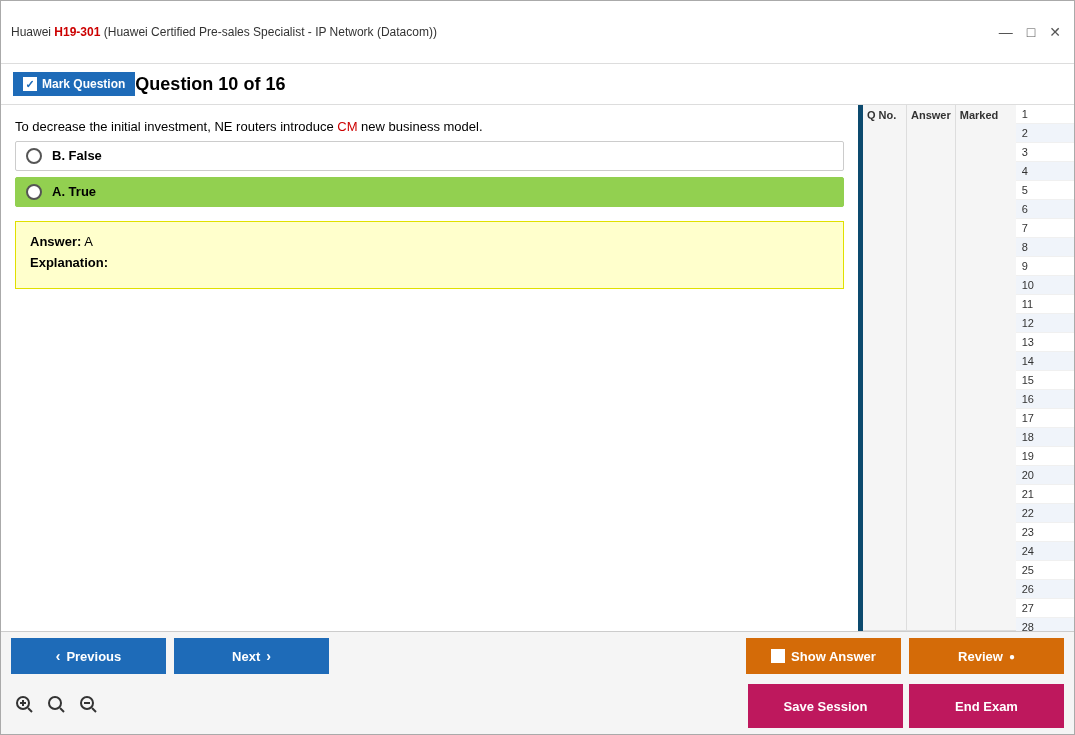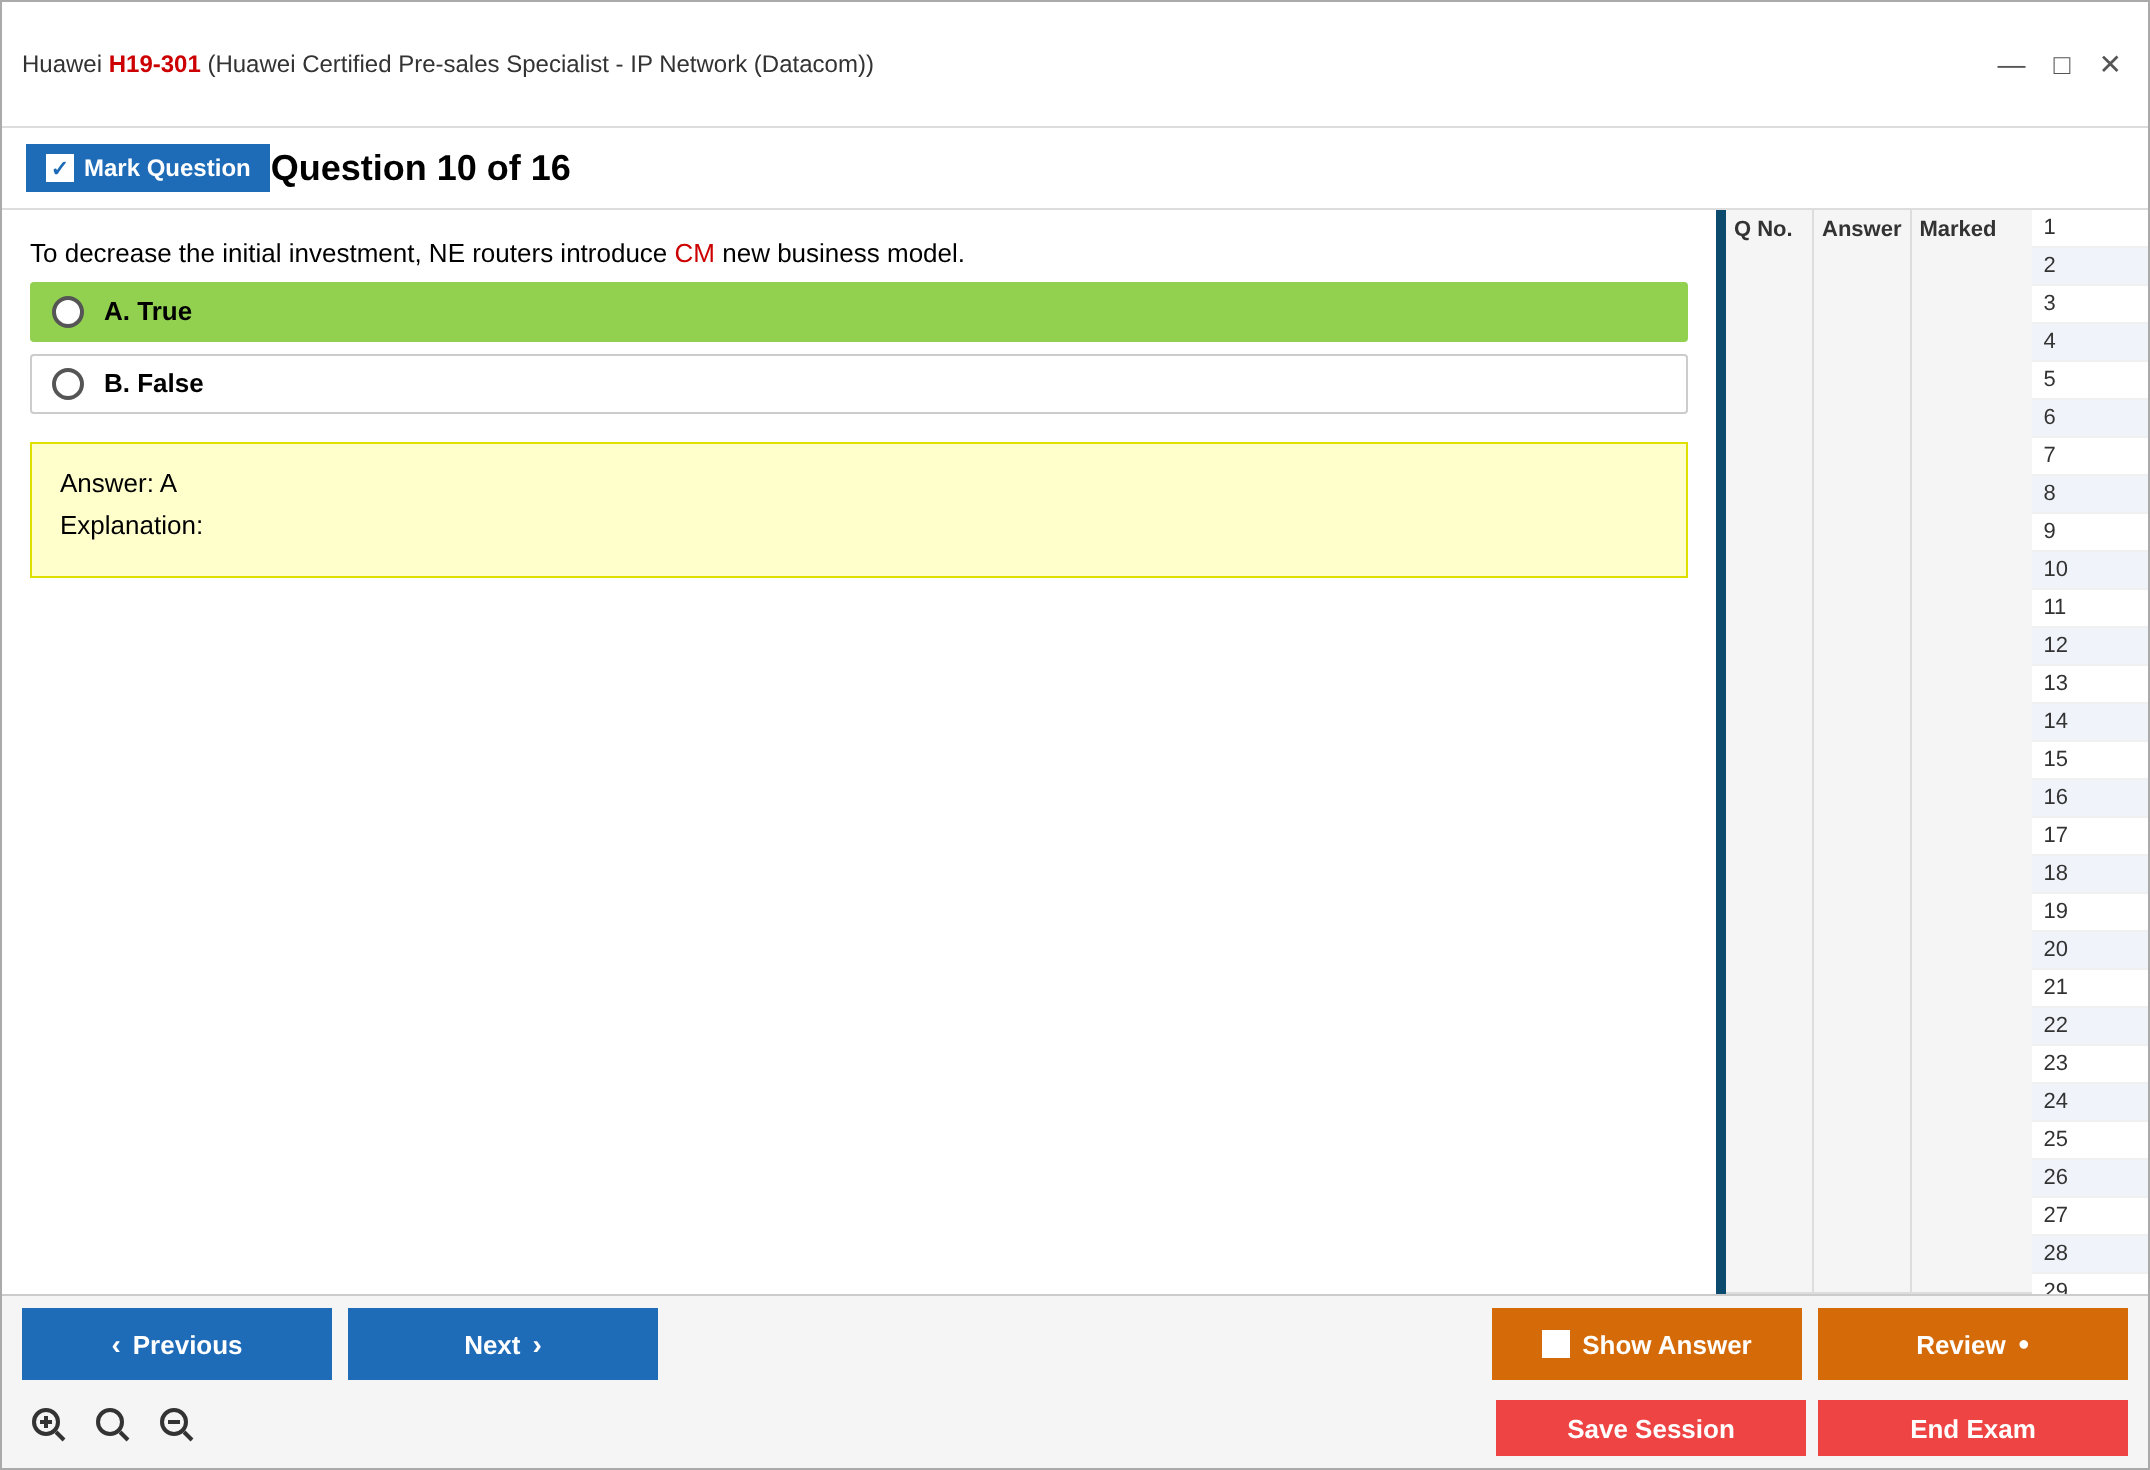--- a/index.html
+++ b/index.html
@@ -140,21 +140,21 @@
     .answer-box {
       background: #ffffcc;
       border: 1px solid #e0e000;
       padding: 12px 14px;
       flex-shrink: 0;
     }
     .answer-box .answer-line {
       font-size: 13px;
       margin-bottom: 6px;
     }
-    .answer-box .answer-line strong { font-weight: normal; }
+    .answer-box .answer-line strong { font-weight: bold; }
     .sidebar {
       width: 216px;
       border-left: 5px solid #0c4a6e;
       display: flex;
       flex-direction: row;
       overflow: hidden;
     }
     .sidebar-header {
       display: flex;
       background: #f5f5f5;
@@ -234,25 +234,25 @@
       font-size: 13px;
       font-weight: bold;
       cursor: pointer;
       display: flex;
       align-items: center;
       gap: 6px;
       min-width: 155px;
       justify-content: center;
     }
     .btn-dark {
-      background: #ef4444;
+      background: #be185d;
       color: #fff;
       border: none;
       padding: 0 14px;
-      height: 28px;
+      height: 44px;
       font-size: 13px;
       font-weight: bold;
       cursor: pointer;
       display: flex;
       align-items: center;
       gap: 6px;
       min-width: 155px;
       justify-content: center;
     }
     .btn-spacer { flex: 1; }
@@ -338,27 +338,27 @@
 
   <div class="content-area">
 
     <div class="main-panel">
 
       <div class="question-text">
         <span>To decrease the initial investment, NE routers introduce </span><span class="highlight">CM</span><span> new business model.</span>
       </div>
 
       <div class="options">
+        <div class="option-row">
+          <div class="radio"></div>
+          <span class="option-label">B. False</span>
+        </div>
         <div class="option-row selected">
           <div class="radio"></div>
           <span class="option-label">A. True</span>
-        </div>
-        <div class="option-row">
-          <div class="radio"></div>
-          <span class="option-label">B. False</span>
         </div>
       </div>
 
       <div class="answer-box">
         <div class="answer-line">
           <strong>Answer:</strong>
           <span> A</span>
         </div>
         <div class="answer-line">
           <strong>Explanation:</strong>

